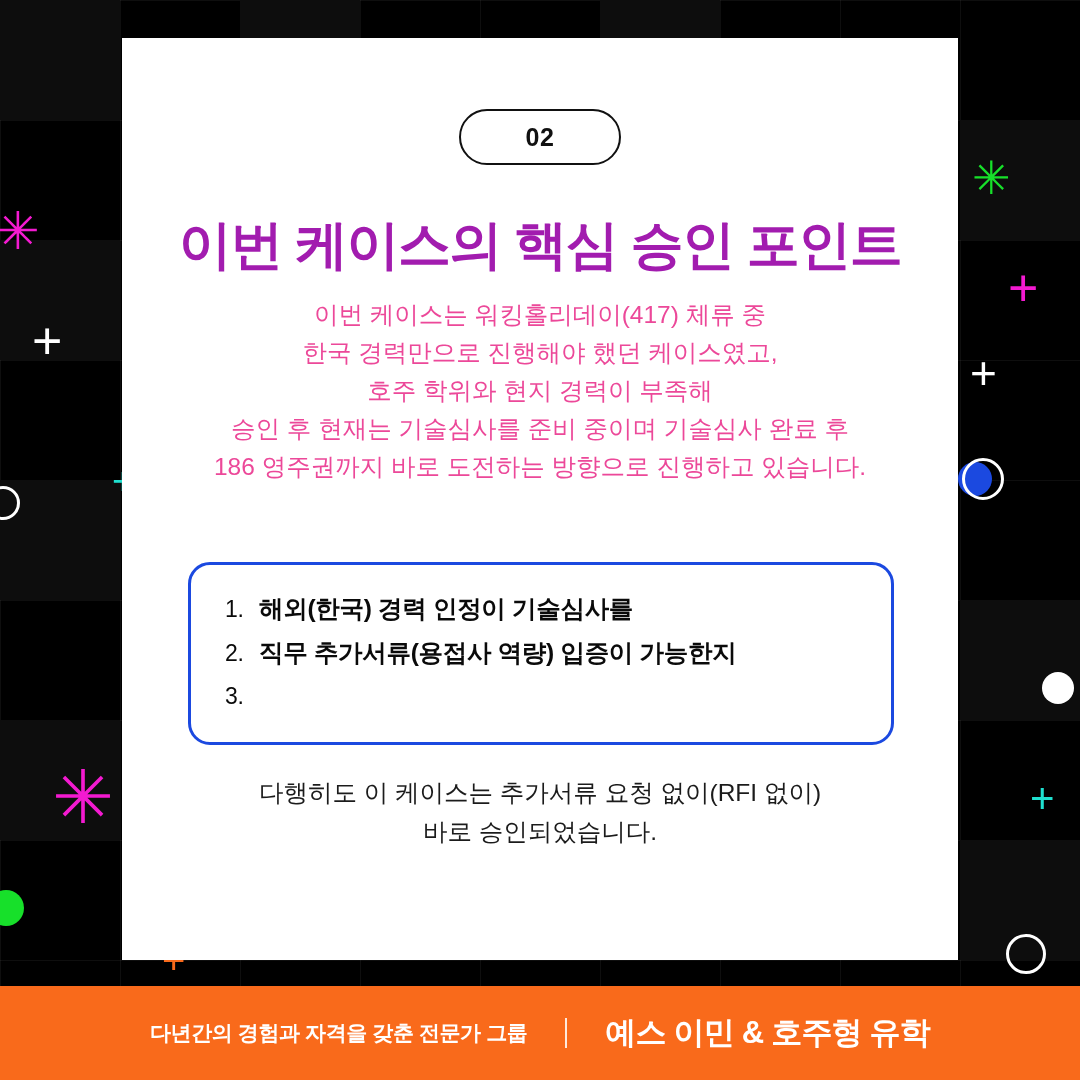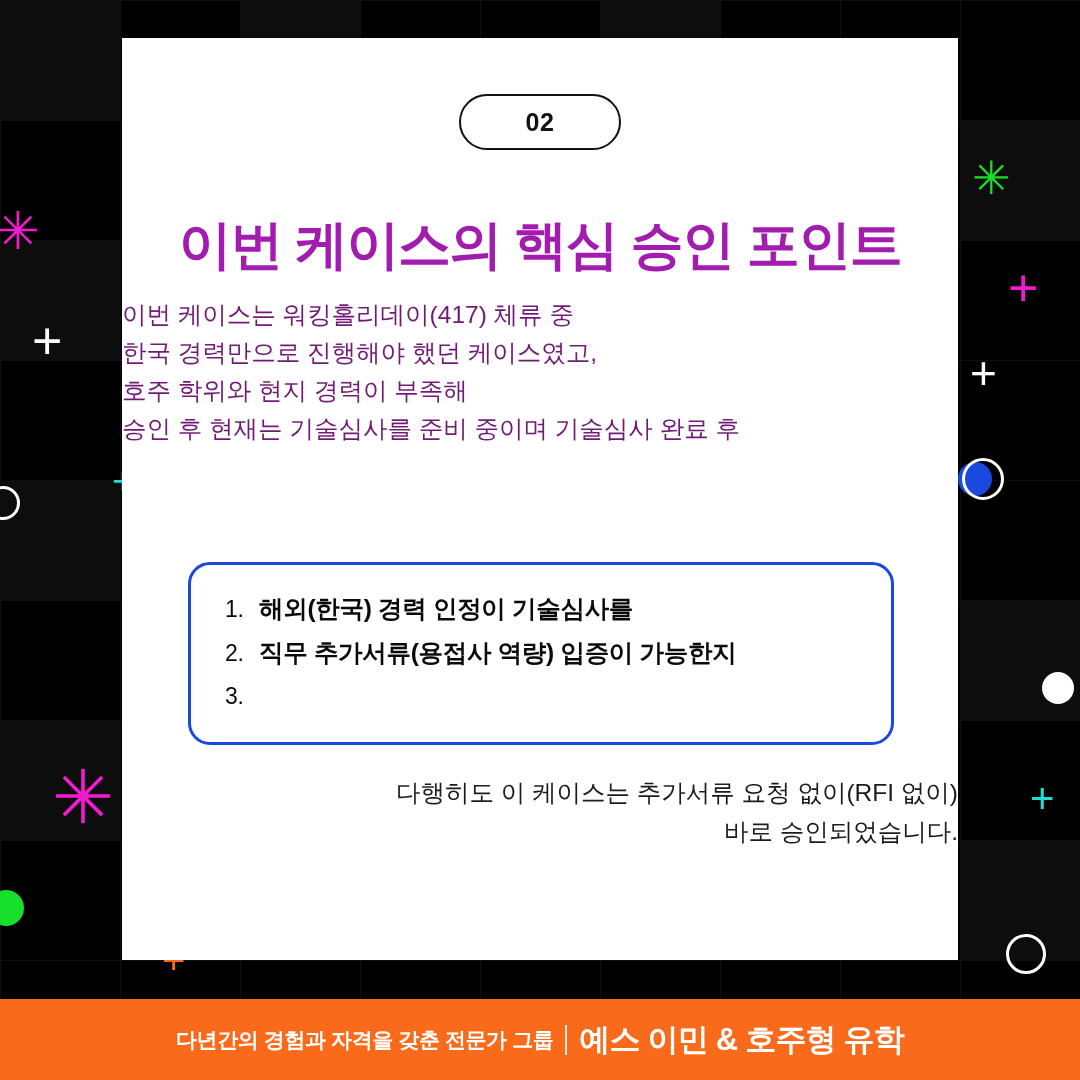--- a/index.html
+++ b/index.html
@@ -67,21 +67,21 @@
     width: 836px;
     height: 922px;
     background: #ffffff;
     box-shadow: 0 0 0 0 rgba(0,0,0,0);
   }
 
   .badge {
     position: absolute;
     left: 50%;
     transform: translateX(-50%);
-    top: 56px;
+    top: 71px;
     width: 162px;
     height: 56px;
     border: 2.5px solid #111;
     border-radius: 28px;
     display: flex;
     align-items: center;
     justify-content: center;
     font-size: 25px;
     font-weight: 700;
     color: #111;
@@ -98,24 +98,24 @@
     font-weight: 900;
     color: #a21caf;
     letter-spacing: -1.5px;
   }
 
   .intro {
     position: absolute;
     top: 258px;
     left: 0;
     width: 100%;
-    text-align: left;
+    text-align: center;
     font-size: 24.5px;
     line-height: 38px;
-    color: #701a75;
+    color: #ec4899;
   }
 
   .points-box {
     position: absolute;
     left: 66px;
     top: 524px;
     width: 706px;
     border: 3px solid #1b49e0;
     border-radius: 22px;
     padding: 22px 26px 24px 34px;
@@ -138,38 +138,38 @@
     font-weight: 400;
     font-size: 23px;
     color: #0a0a0a;
   }
 
   .outro {
     position: absolute;
     top: 735px;
     left: 0;
     width: 100%;
-    text-align: right;
+    text-align: center;
     font-size: 24.5px;
     line-height: 39px;
     color: #1b1b1b;
   }
 
   
   .footer {
     position: absolute;
     left: 0;
     bottom: 0;
     width: 1080px;
-    height: 81px;
+    height: 94px;
     background: #f96a1b;
     display: flex;
     align-items: center;
     justify-content: center;
-    gap: 12px;
+    gap: 38px;
     margin-top: 40px;
   }
   .footer .tagline {
     font-size: 21px;
     font-weight: 700;
     color: #ffffff;
     letter-spacing: -0.4px;
   }
   .footer .divider {
     width: 2px;
@@ -226,20 +226,21 @@
       <span>02</span>
     </div>
 
     <div class="headline">이번 케이스의 핵심 승인 포인트</div>
 
     <div class="intro">
       <div>이번 케이스는 워킹홀리데이(417) 체류 중</div>
       <div>한국 경력만으로 진행해야 했던 케이스였고,</div>
       <div>호주 학위와 현지 경력이 부족해</div>
       <div>승인 후 현재는 기술심사를 준비 중이며 기술심사 완료 후</div>
+      <div>186 영주권까지 바로 도전하는 방향으로 진행하고 있습니다.</div>
     </div>
 
     <div class="points-box">
       <ol>
         <li>
           <span class="num">1.</span>
           <span>해외(한국) 경력 인정이 기술심사를</span>
         </li>
         <li>
           <span class="num">2.</span>

